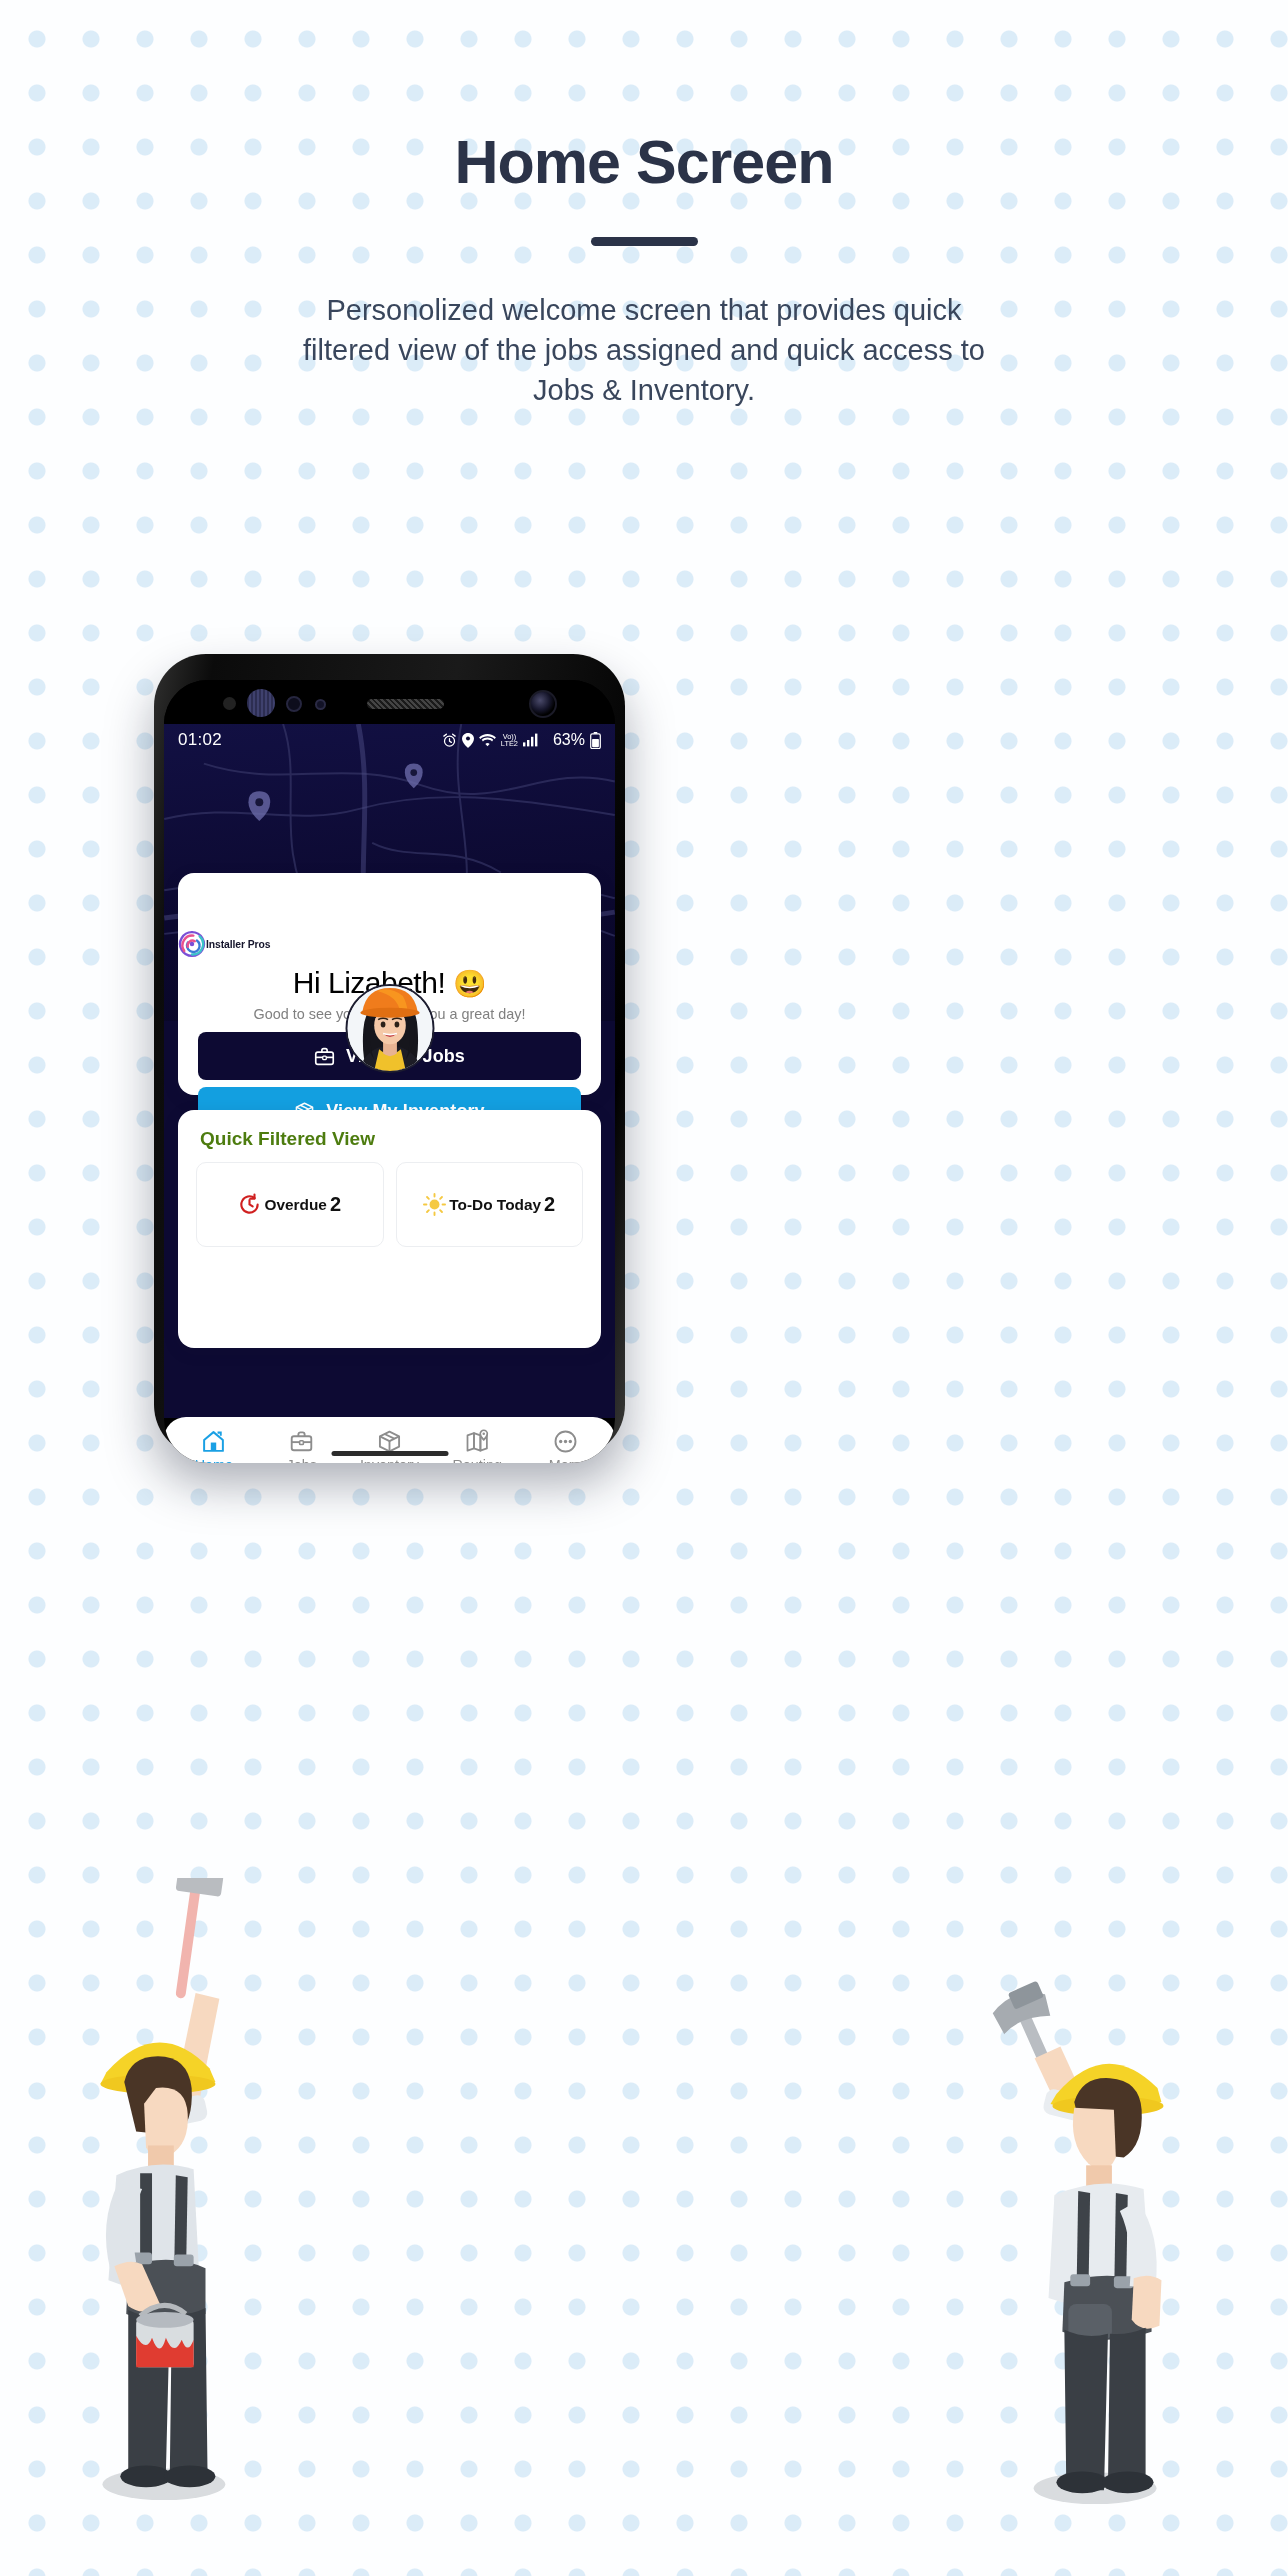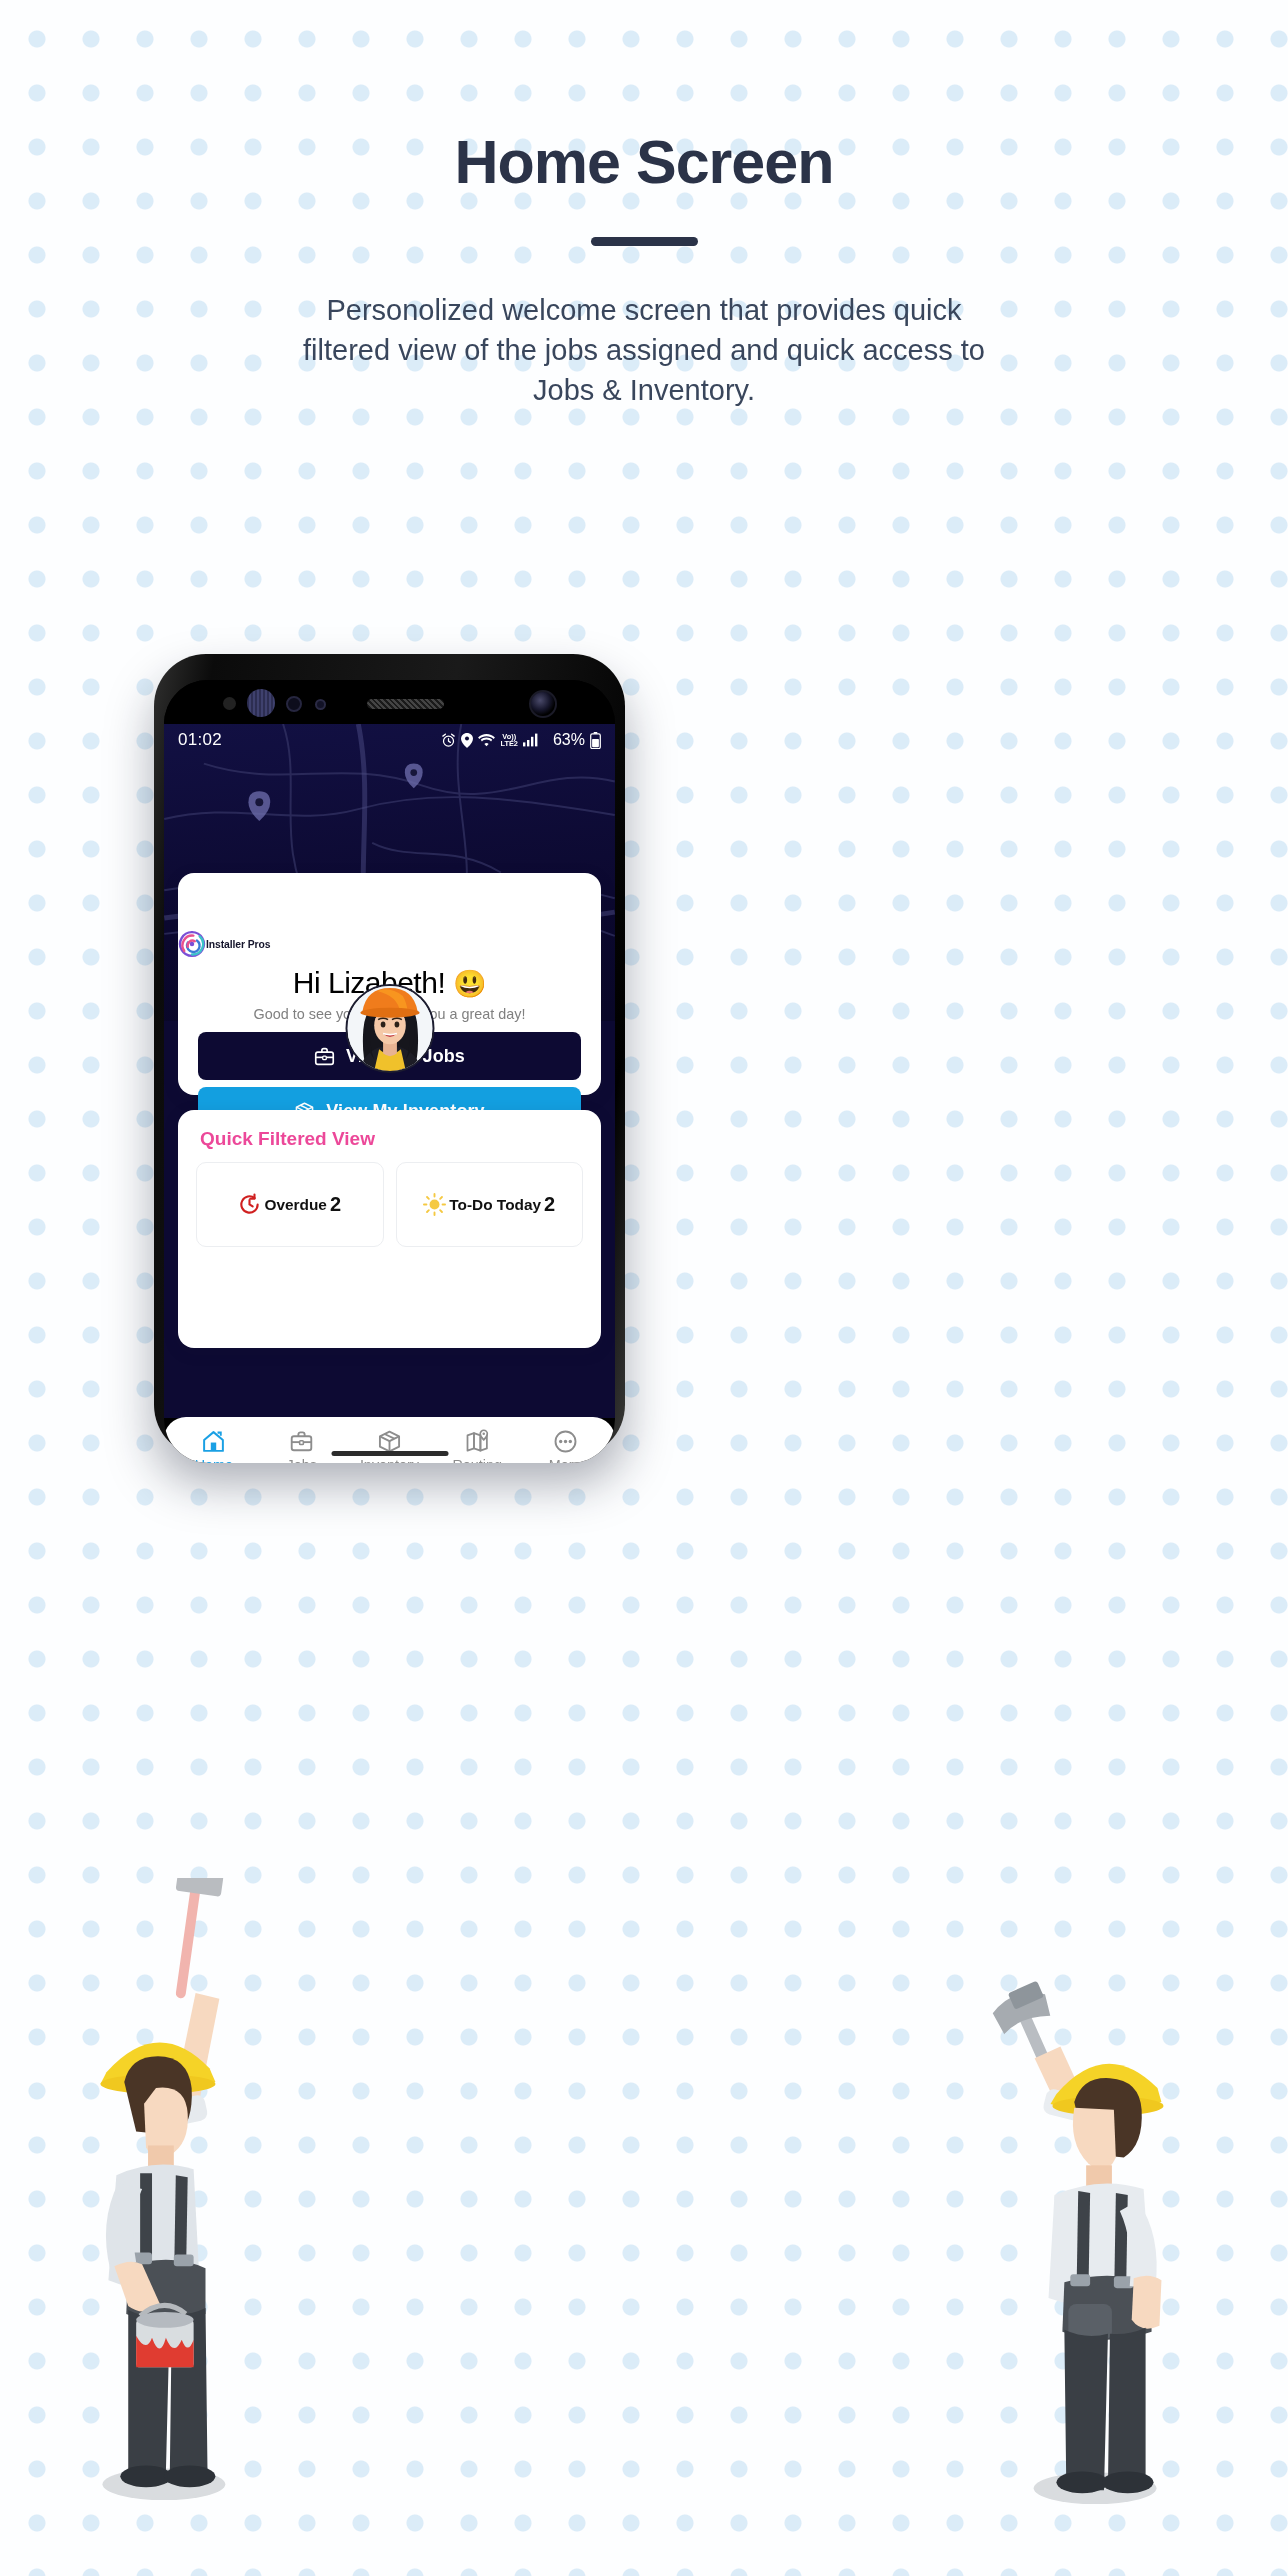--- a/index.html
+++ b/index.html
@@ -114,21 +114,21 @@
 
   .status-bar {
     position: absolute; left: 0; top: 0; width: 451px; height: 32px;
     display: flex; align-items: center; justify-content: space-between;
     padding: 0 14px; z-index: 3;
     color: #fff;
   }
   .status-time { font-size: 17px; font-weight: 400; letter-spacing: 0.3px; }
   .status-right { display: flex; align-items: center; gap: 5px; }
   .status-right svg { display: block; }
-  .volte { font-size: 7.4px; font-weight: 700; line-height: .95; text-align: center; }
+  .volte { font-size: 7.4px; font-weight: 400; line-height: .95; text-align: center; }
   .batt-pct { font-size: 16px; font-weight: 500; margin-left: 9px; }
 
   
   .card {
     position: absolute;
     background: #fff;
     border-radius: 16px;
     box-shadow: 0 4px 16px rgba(20,25,45,.13);
   }
   .card-welcome { left: 14px; top: 149px; width: 423px; height: 222px; }
@@ -165,21 +165,21 @@
     position: absolute; left: 20px; width: 383px; height: 48px;
     border-radius: 8px; display: flex; align-items: center; justify-content: center;
     gap: 11px; color: #fff; font-size: 18px; font-weight: 700; letter-spacing: 0.1px;
     cursor: pointer;
   }
   .btn-jobs { top: 159px; background: #0d0a33; }
   .btn-inv  { top: 214px; background: #139fe0; }
 
   .filters-title {
     position: absolute; left: 22px; top: 18px;
-    font-size: 19px; font-weight: 700; color: #ec4899;
+    font-size: 19px; font-weight: 700; color: #4d7c0f;
   }
   .filter-grid {
     position: absolute; left: 18px; top: 52px;
     width: 387px;
     display: grid; grid-template-columns: 1fr 1fr; gap: 12px;
   }
   .filter-card {
     height: 85px; border: 1px solid #eceef1; border-radius: 10px;
     background: #fff;
     display: flex; flex-direction: row; align-items: center; justify-content: center;

